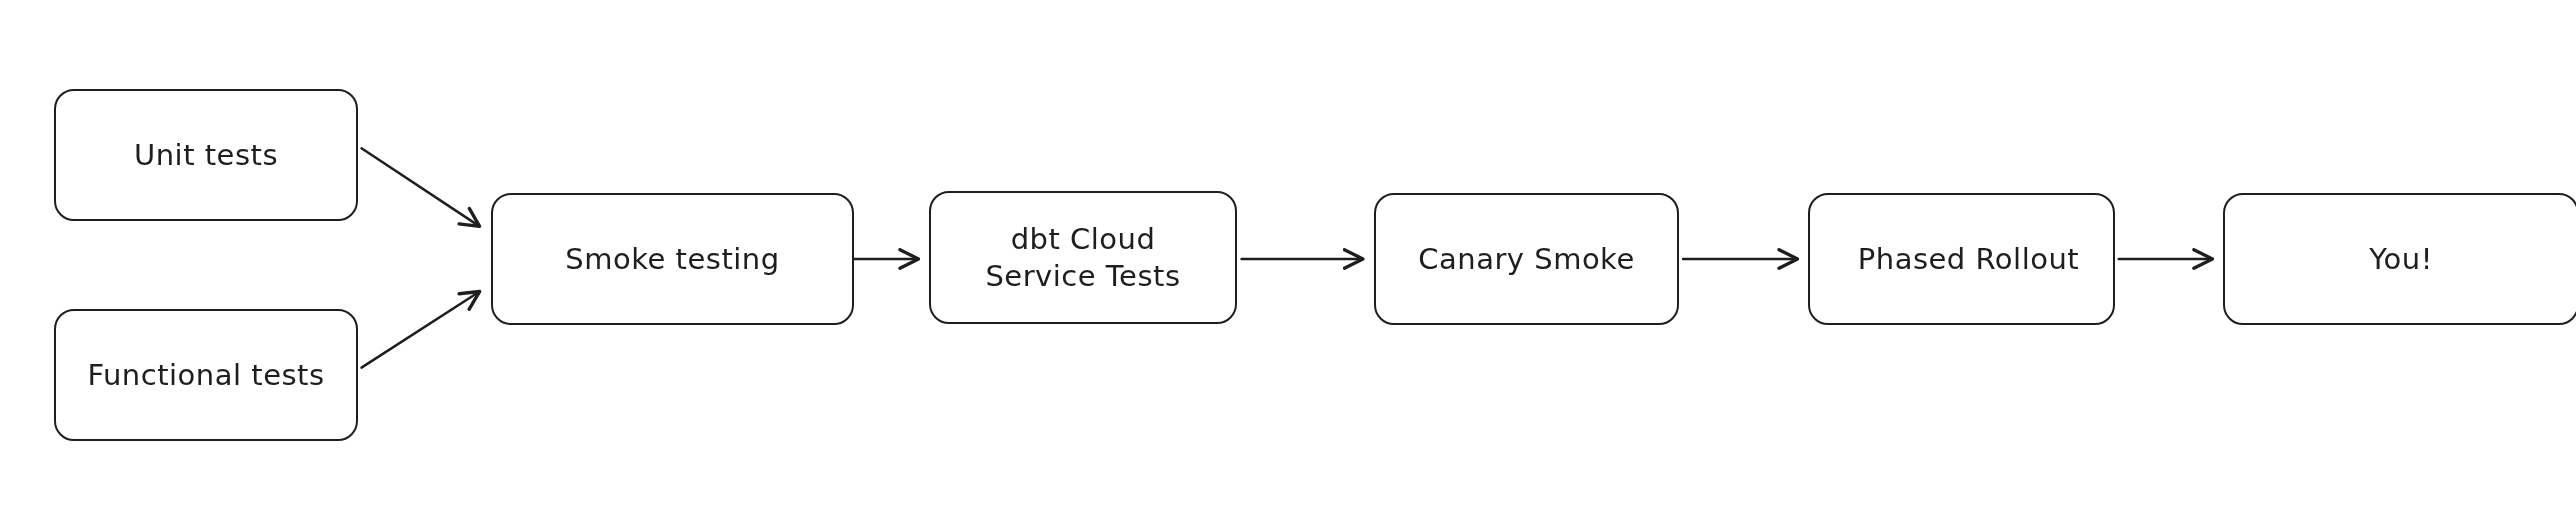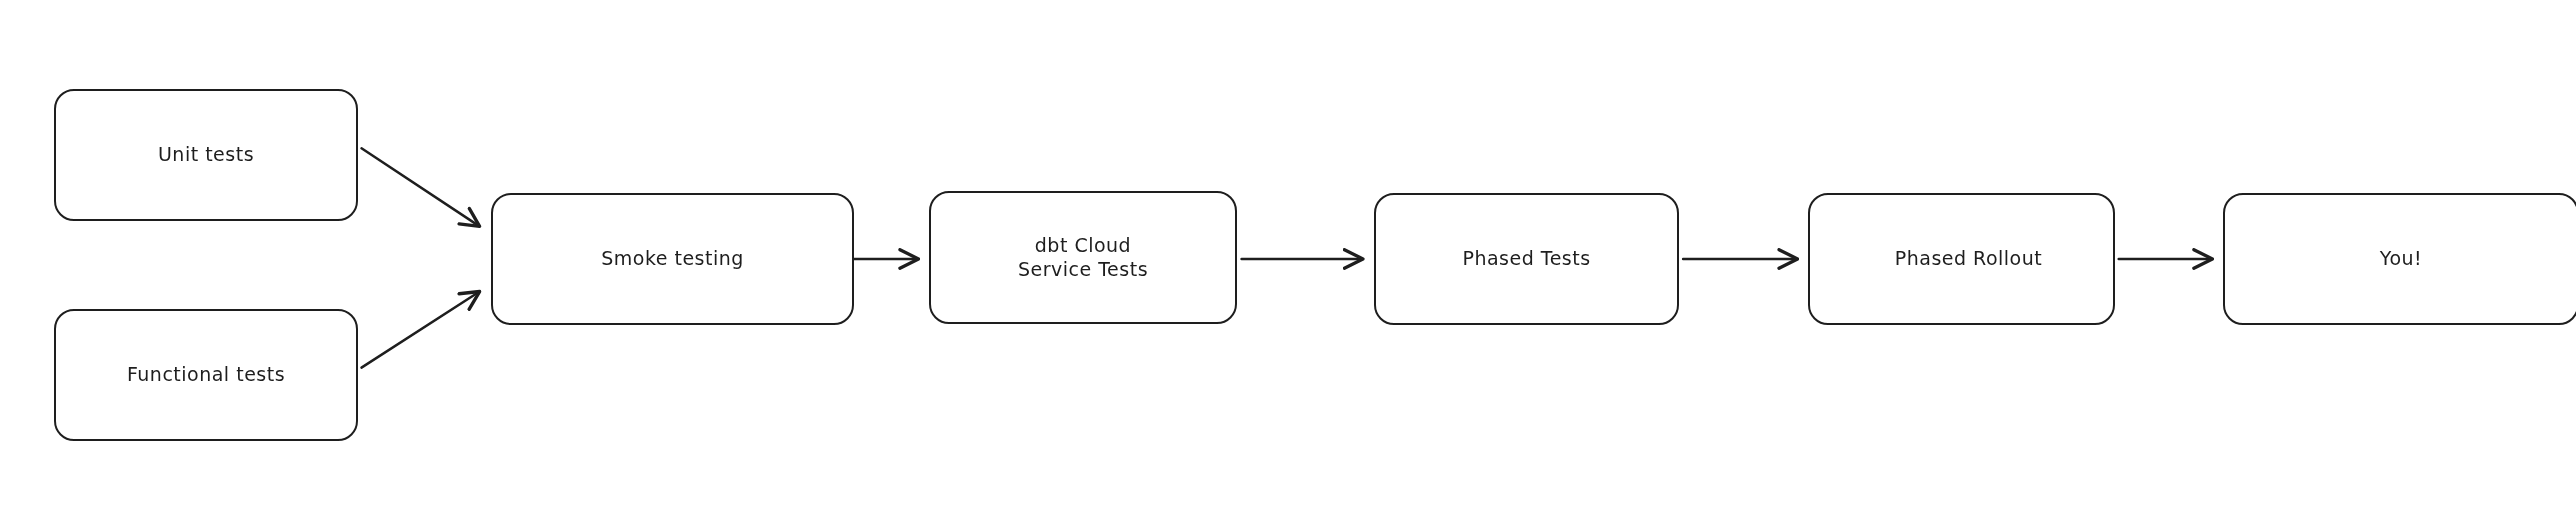--- a/index.html
+++ b/index.html
@@ -26,21 +26,21 @@
     position: absolute;
     box-sizing: border-box;
     background: #ffffff;
     border: 2.5px solid #1e1e1e;
     border-radius: 20px;
     display: flex;
     align-items: center;
     justify-content: center;
     text-align: center;
     color: #1e1e1e;
-    font-size: 19px;
+    font-size: 29px;
     line-height: 1.25;
     white-space: pre-line;
     letter-spacing: 0.5px;
   }
   
   .node-unit       { left: 54px;   top: 89px;  width: 304px; height: 132px; }
   .node-functional { left: 54px;   top: 297px; width: 304px; height: 132px; margin-top: 12px; }
   .node-smoke      { left: 491px;  top: 193px; width: 363px; height: 132px; }
   .node-dbt        { left: 929px;  top: 191px; width: 308px; height: 133px; }
   .node-canary     { left: 1374px; top: 193px; width: 305px; height: 132px; }
@@ -78,21 +78,21 @@
   <div class="node node-smoke">
     <span>Smoke testing</span>
   </div>
 
   <div class="node node-dbt">
     <span>dbt Cloud
 Service Tests</span>
   </div>
 
   <div class="node node-canary">
-    <span>Phased Tests</span>
+    <span>Canary Smoke</span>
   </div>
 
   <div class="node node-phased">
     <span>Phased Rollout</span>
   </div>
 
   <div class="node node-you">
     <span>You!</span>
   </div>
 

